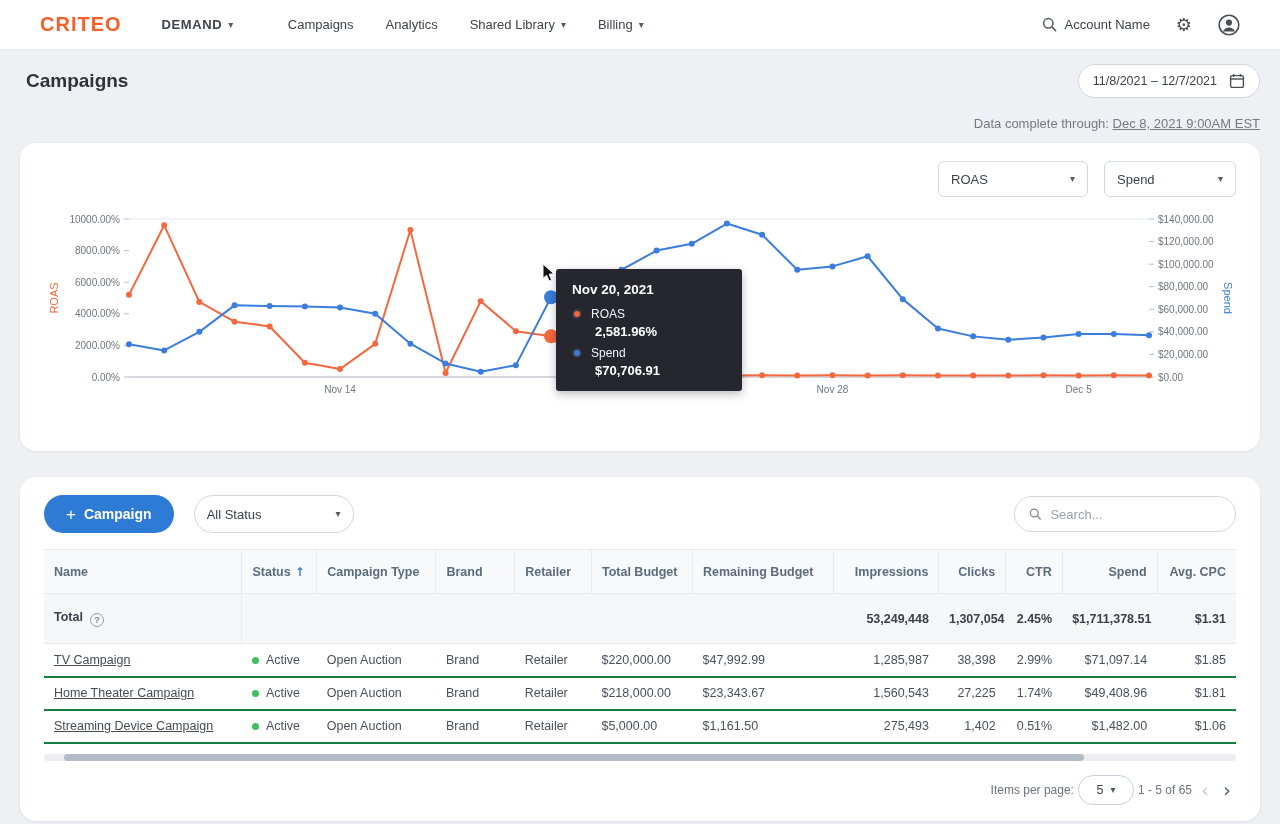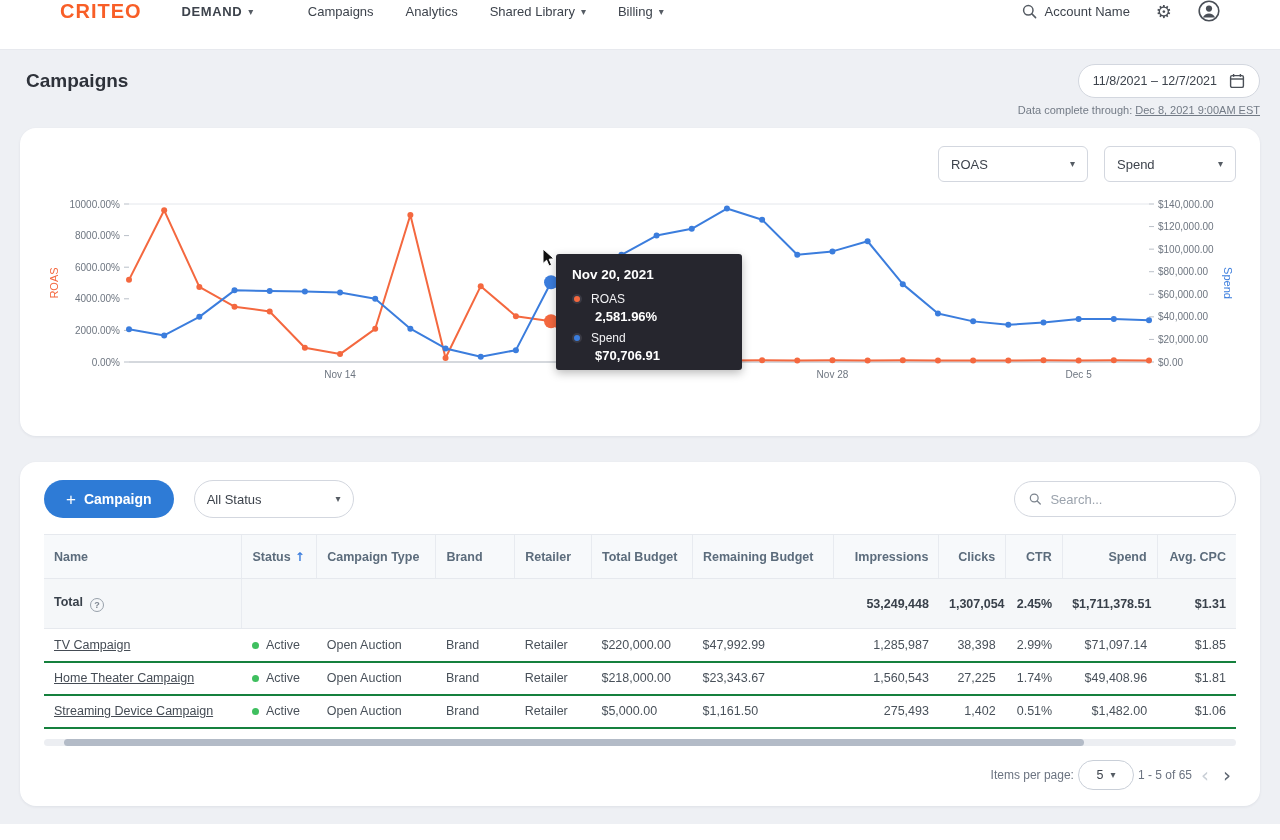--- a/index.html
+++ b/index.html
@@ -1,50 +1,50 @@
 <!DOCTYPE html>
 <html style="--brand-orange: #f85e27; --roas-orange: #f4683f; --spend-blue: #3b7ddd; --button-blue: #2e7bd6; --active-green: #3fbf5f; --tooltip-bg: #26262e;"><head>
 <meta charset="utf-8">
 <style>
   *{box-sizing:border-box;margin:0;padding:0}
   html,body{width:1280px;height:840px;overflow:hidden}
   body{font-family:"Liberation Sans",sans-serif;background:#eef0f4;color:#3d434c;position:relative}
 
   
-  .topnav{height:50px;background:#fff;border-bottom:1px solid #e7e9ee;display:flex;align-items:flex-start;justify-content:space-between;padding:0 60px}
+  .topnav{height:50px;background:#fff;border-bottom:1px solid #e7e9ee;display:flex;align-items:center;justify-content:space-between;padding:0 40px}
   .nav-left{display:flex;align-items:center;gap:32px}
   .logo{color:var(--brand-orange,#f85e27);font-weight:800;font-size:20px;letter-spacing:1px;cursor:pointer;margin-right:8px}
   .nav-item{font-size:13px;color:#3d434c;display:flex;align-items:center;gap:6px;cursor:pointer;text-decoration:none}
   .demand{font-weight:bold;letter-spacing:.6px;margin-right:22px;font-size:13px}
   .caret{font-family:"DejaVu Sans",sans-serif;font-size:10px;color:#565c64;line-height:1}
   .nav-right{display:flex;align-items:center;gap:26px}
   .account-search{display:flex;align-items:center;gap:8px;font-size:13px;color:#3d434c;cursor:pointer}
   .icon-btn{display:flex;align-items:center;cursor:pointer}
   .gear-glyph{font-family:"DejaVu Sans",sans-serif;font-size:18px;color:#4a4f57}
 
   
   .page{padding:0 20px}
   .title-row{display:flex;justify-content:space-between;align-items:center;margin-top:12px;height:38px}
   .page-title{font-size:19px;font-weight:bold;color:#2e323a;margin-left:6px}
   .date-pill{background:#fff;border:1px solid #d3d7df;border-radius:18px;height:34px;display:flex;align-items:center;gap:12px;padding:0 14px;font-size:12.5px;color:#3d434c;cursor:pointer}
-  .data-complete{margin-top:4px;text-align:right;font-size:11px;color:#737b86}
+  .data-complete{margin-top:16px;text-align:right;font-size:13px;color:#737b86}
   .data-complete a{color:#737b86;text-decoration:underline;cursor:pointer}
 
   
   .card{background:#fff;border-radius:16px;box-shadow:0 1px 3px rgba(20,30,50,.07)}
   .chart-card{margin-top:12px;padding-bottom:22px}
   .metric-row{display:flex;justify-content:flex-end;gap:16px;padding:18px 24px 0}
   .select-pill{height:36px;border:1px solid #d3d7df;border-radius:6px;display:flex;align-items:center;justify-content:space-between;padding:0 12px;font-size:13px;color:#3d434c;background:#fff;cursor:pointer}
   .select-roas{width:150px}.select-spend{width:132px}
 
   .chart-wrap{position:relative;margin:10px 24px 0;height:222px}
   #chart-svg{display:block}
   #chart-svg text{font-family:"Liberation Sans",sans-serif}
 
-  .chart-tooltip{position:absolute;left:512px;top:62px;width:186px;background:var(--tooltip-bg,#26262e);color:#fff;padding:13px 16px 5px;border-radius:3px;box-shadow:0 3px 10px rgba(0,0,0,.28);z-index:5}
+  .chart-tooltip{position:absolute;left:512px;top:62px;width:186px;background:var(--tooltip-bg,#26262e);color:#fff;padding:13px 16px 11px;border-radius:3px;box-shadow:0 3px 10px rgba(0,0,0,.28);z-index:5}
   .tt-title{font-size:13.5px;font-weight:bold;margin-bottom:10px}
   .tt-row{display:flex;align-items:center;gap:9px;margin-top:7px;font-size:12px;color:#f2f2f4}
   .tt-dot{width:10px;height:10px;border-radius:50%;border:2px solid #3a3a44;flex:0 0 auto}
   .tt-dot.orange{background:var(--roas-orange,#f4683f)}
   .tt-dot.blue{background:var(--spend-blue,#3b7ddd)}
   .tt-value{font-size:13px;font-weight:bold;margin:3px 0 2px 23px}
   .cursor{position:absolute;left:498px;top:56px;z-index:6}
 
   
   .table-card{margin-top:26px;padding-bottom:4px}

